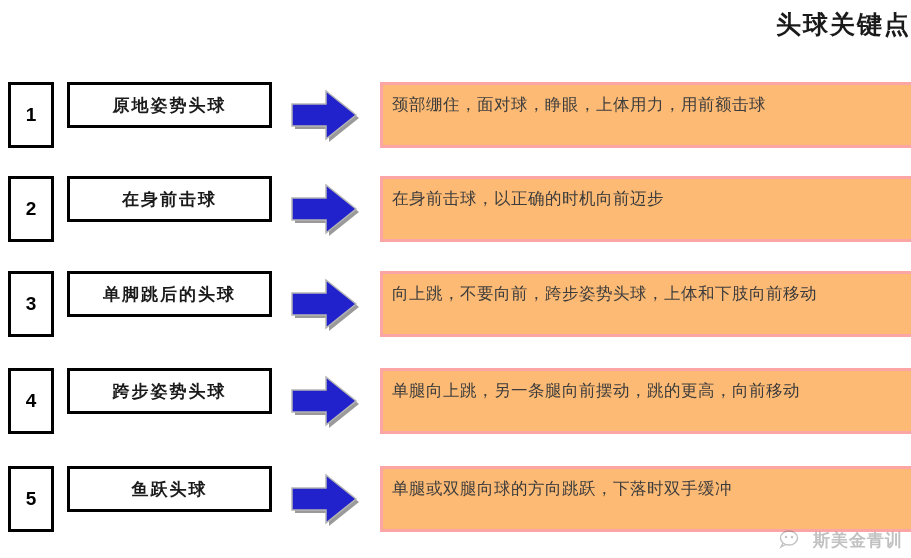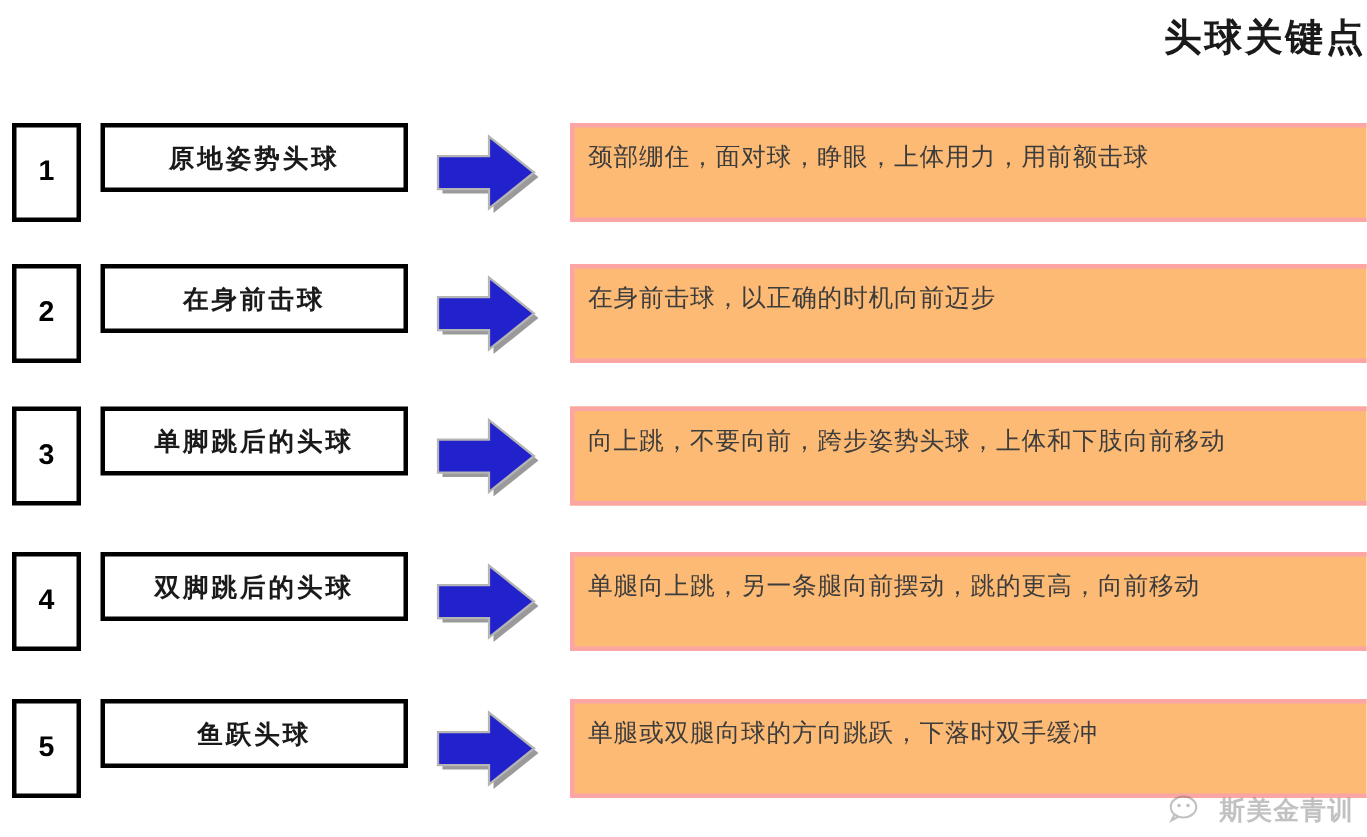--- a/index.html
+++ b/index.html
@@ -175,21 +175,21 @@
       <svg viewBox="0 0 74 58" xmlns="http://www.w3.org/2000/svg">
         <polygon points="6,18 40,18 40,5 70,29 40,53 40,40 6,40" fill="#9a9a9a" transform="translate(3,3)"></polygon>
         <polygon points="6,18 40,18 40,5 70,29 40,53 40,40 6,40" fill="#2222CC" stroke="#b5b5b5" stroke-width="1.5"></polygon>
       </svg>
     </div>
     <div class="desc-box">向上跳，不要向前，跨步姿势头球，上体和下肢向前移动</div>
   </div>
 
   <div class="row" style="top:368px;">
     <div class="num-box">4</div>
-    <div class="name-box">双脚跳后的头球</div>
+    <div class="name-box">跨步姿势头球</div>
     <div class="arrow-wrap">
       <svg viewBox="0 0 74 58" xmlns="http://www.w3.org/2000/svg">
         <polygon points="6,18 40,18 40,5 70,29 40,53 40,40 6,40" fill="#9a9a9a" transform="translate(3,3)"></polygon>
         <polygon points="6,18 40,18 40,5 70,29 40,53 40,40 6,40" fill="#2222CC" stroke="#b5b5b5" stroke-width="1.5"></polygon>
       </svg>
     </div>
     <div class="desc-box">单腿向上跳，另一条腿向前摆动，跳的更高，向前移动</div>
   </div>
 
   <div class="row" style="top:466px;">

